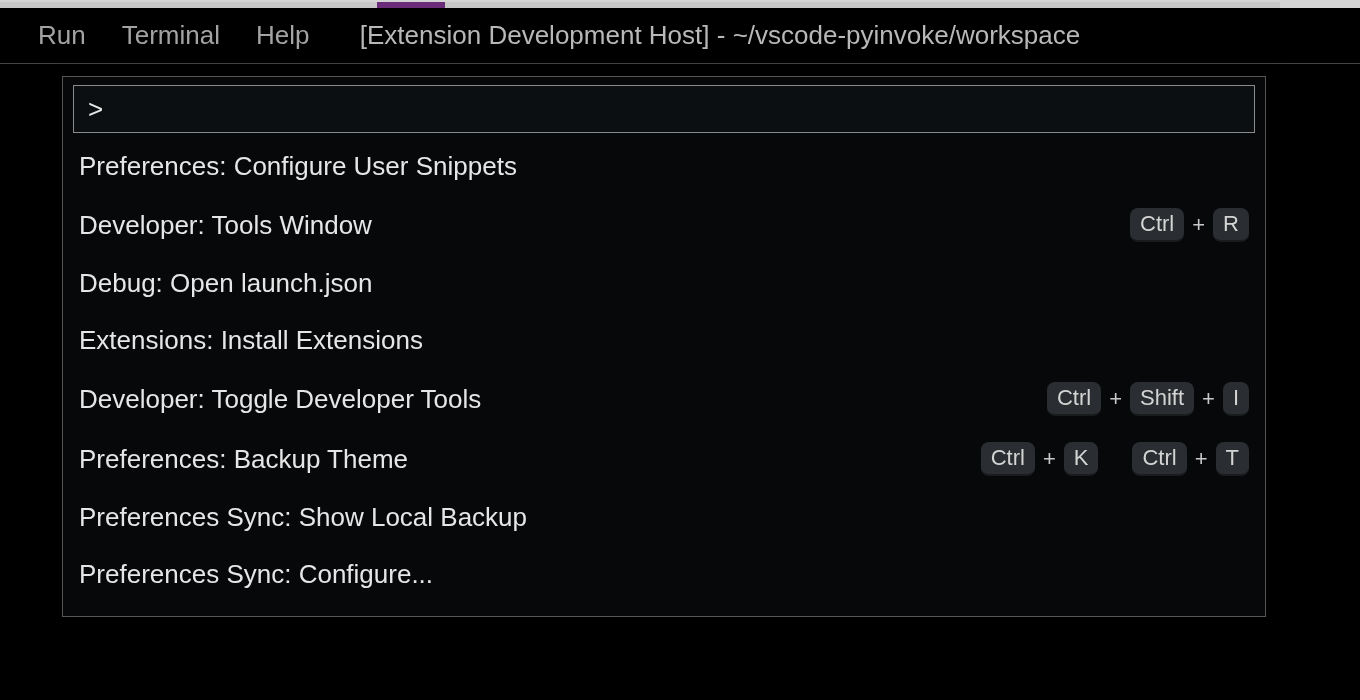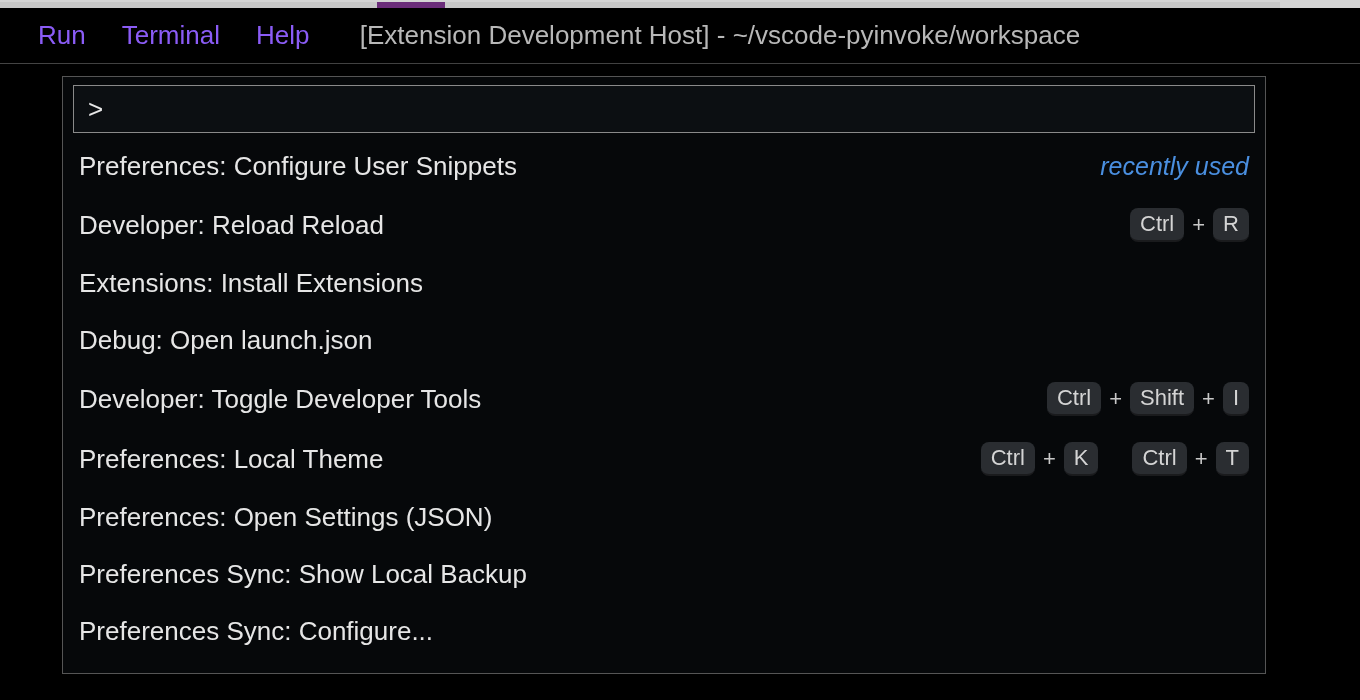--- a/index.html
+++ b/index.html
@@ -35,21 +35,21 @@
   }
   .menubar {
     height: 56px;
     display: flex;
     align-items: center;
     padding: 0 20px;
     border-bottom: 1px solid #444;
     position: relative;
   }
   .menu-item {
-    color: #8b5cf6;
+    color: #a3a3a3;
     font-size: 26px;
     padding: 6px 18px;
     cursor: pointer;
   }
   .title {
     position: absolute;
     left: 50%;
     transform: translateX(-50%);
     color: #b8b8b8;
     font-size: 26px;
@@ -147,73 +147,66 @@
   <div class="title">[Extension Development Host] - ~/vscode-pyinvoke/workspace</div>
 </div>
 
 <div class="command-palette">
   <div class="cp-input-wrap">
     <input class="cp-input" type="text" value="&gt;" style="">
   </div>
   <div class="cp-list" id="cp-list">
   <div class="cp-row">
         <div class="cp-label">Preferences: Configure User Snippets</div>
+      </div>
+      <div class="cp-row">
+        <div class="cp-label">Developer: Tools Window</div>
         <div class="cp-right">
-          <div class="recently">recently used</div>
+          <div class="keybind">
+            <span class="key">Ctrl</span>
+            <span class="plus">+</span>
+            <span class="key">R</span>
+          </div>
         </div>
       </div>
       <div class="cp-row">
-        <div class="cp-label">Developer: Reload Reload</div>
-        <div class="cp-right">
-          <div class="keybind">
-            <span class="key">Ctrl</span>
-            <span class="plus">+</span>
-            <span class="key">R</span>
-          </div>
-        </div>
+        <div class="cp-label">Debug: Open launch.json</div>
+        <div class="cp-right"></div>
       </div>
       <div class="cp-row">
         <div class="cp-label">Extensions: Install Extensions</div>
-        <div class="cp-right"></div>
-      </div>
-      <div class="cp-row">
-        <div class="cp-label">Debug: Open launch.json</div>
         <div class="cp-right"></div>
       </div>
       <div class="cp-row">
         <div class="cp-label">Developer: Toggle Developer Tools</div>
         <div class="cp-right">
           <div class="keybind">
             <span class="key">Ctrl</span>
             <span class="plus">+</span>
             <span class="key">Shift</span>
             <span class="plus">+</span>
             <span class="key">I</span>
           </div>
         </div>
       </div>
       <div class="cp-row">
-        <div class="cp-label">Preferences: Local Theme</div>
+        <div class="cp-label">Preferences: Backup Theme</div>
         <div class="cp-right">
           <div class="keybind">
             <span class="key">Ctrl</span>
             <span class="plus">+</span>
             <span class="key">K</span>
           </div>
           <div class="chord-gap"></div>
           <div class="keybind">
             <span class="key">Ctrl</span>
             <span class="plus">+</span>
             <span class="key">T</span>
           </div>
         </div>
-      </div>
-      <div class="cp-row">
-        <div class="cp-label">Preferences: Open Settings (JSON)</div>
-        <div class="cp-right"></div>
       </div>
       <div class="cp-row">
         <div class="cp-label">Preferences Sync: Show Local Backup</div>
         <div class="cp-right"></div>
       </div>
       <div class="cp-row">
         <div class="cp-label">Preferences Sync: Configure...</div>
         <div class="cp-right"></div>
       </div>
     </div>

